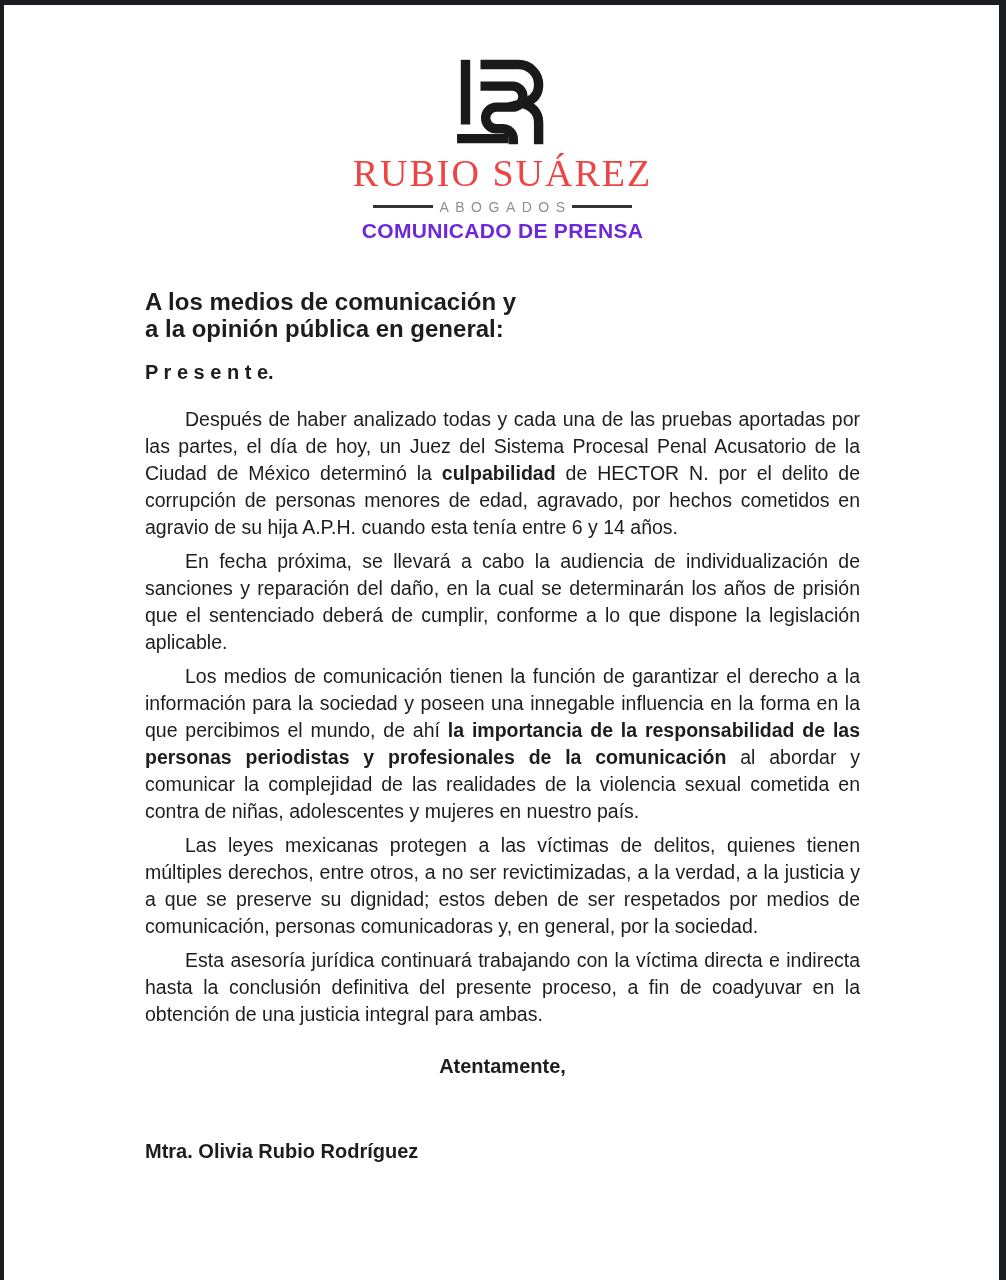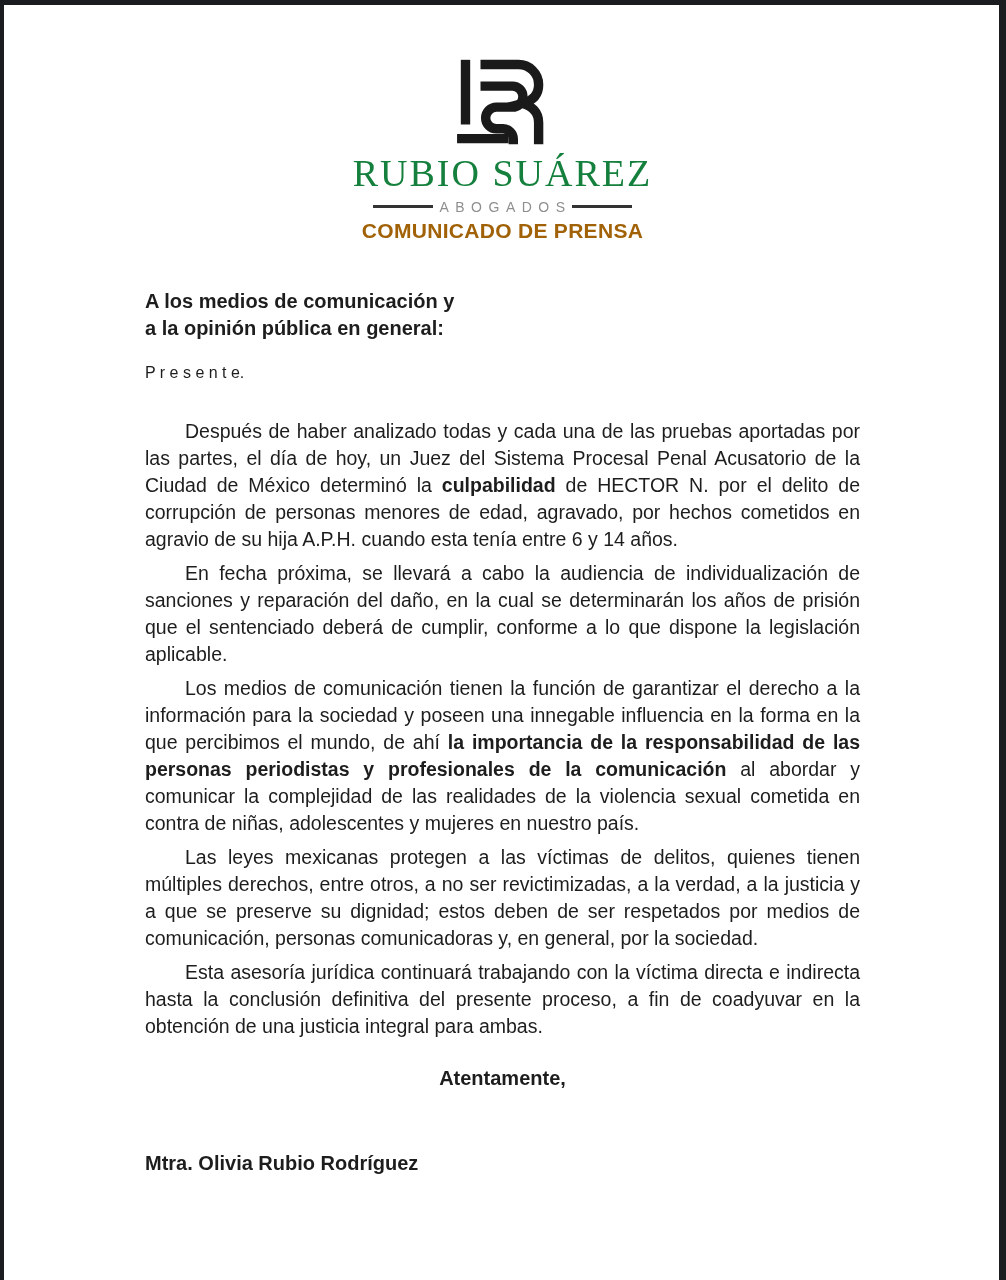--- a/index.html
+++ b/index.html
@@ -22,42 +22,42 @@
     font-size: 19.5px;
     line-height: 27px;
   }
   
   .letterhead { margin-top: 52px; text-align: center; }
   .logo-svg { display: block; margin: 0 auto; }
   .firm-name {
     font-family: "Liberation Serif", serif;
     font-size: 38px; line-height: 42px;
     letter-spacing: 2px;
-    color: #15803d;
+    color: #ef4444;
     margin-top: 5px;
     white-space: nowrap;
   }
   .subtitle-row {
     display: flex; align-items: center; justify-content: center;
     margin-top: 3px; height: 19px;
   }
   .subtitle-rule { width: 60px; height: 2.5px; background: #333333; }
   .subtitle {
     font-size: 14px; letter-spacing: 6.5px; color: #8f8f8f;
     line-height: 14px; white-space: nowrap; padding-left: 6px;
   }
   .doc-type {
     font-weight: bold; font-size: 21px; line-height: 26px;
-    letter-spacing: 0.3px; color: #a16207; margin-top: 2px;
+    letter-spacing: 0.3px; color: #6d28d9; margin-top: 2px;
     white-space: nowrap;
   }
   
   .dateline { text-align: right; margin-top: 18px; font-size: 20px; letter-spacing: 0.7px; }
-  .addressee { font-weight: bold; font-size: 20px; margin-top: 44px; }
-  .salutation { font-weight: normal; font-size: 16px; margin-top: 17px; margin-bottom: 32px; }
+  .addressee { font-weight: bold; font-size: 24px; margin-top: 44px; }
+  .salutation { font-weight: bold; font-size: 20px; margin-top: 17px; margin-bottom: 20px; }
   .para { text-align: justify; text-indent: 40px; margin: 7px 0; }
   .closing { text-align: center; font-weight: bold; font-size: 20px; margin-top: 25px; }
   .signatory { font-weight: bold; font-size: 20px; margin-top: 58px; }
   .footer-address {
     text-align: center; font-size: 17.5px; margin-top: 24px;
     white-space: nowrap; margin-left: -28px; margin-right: -28px;
   }
 </style>
 </head>
 <body>

